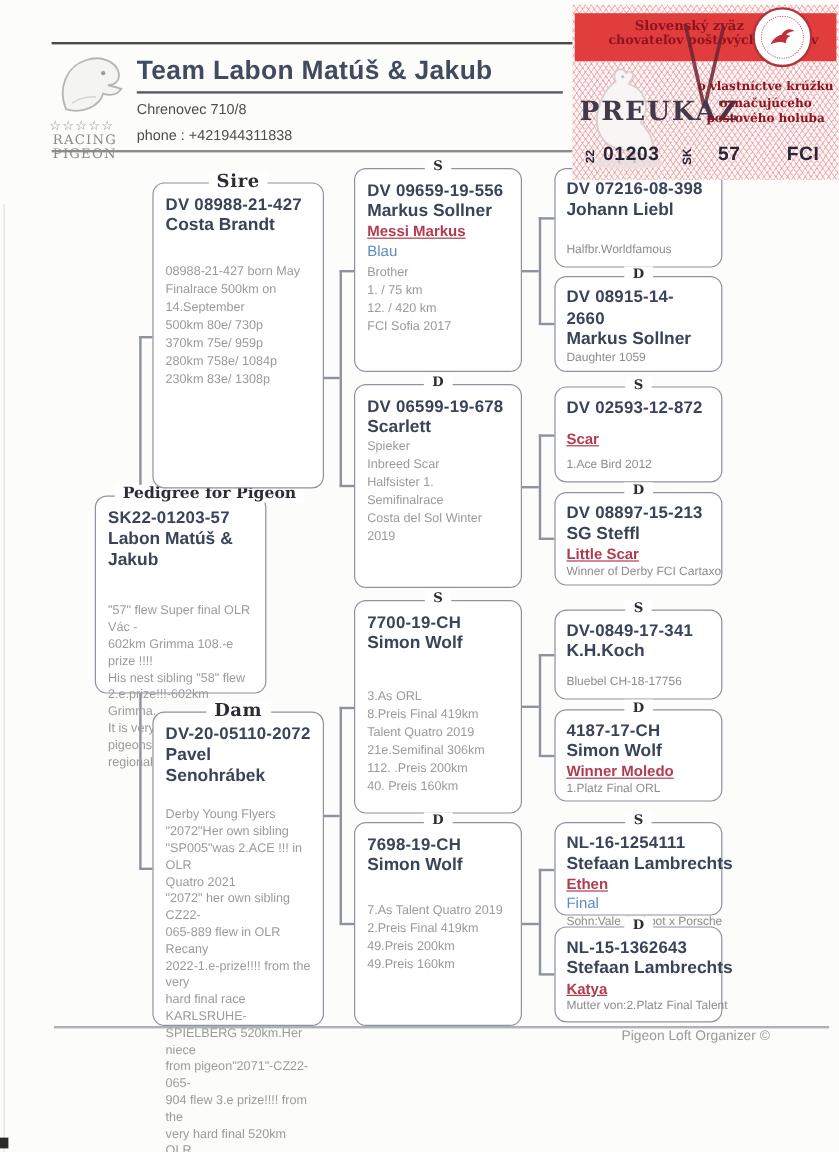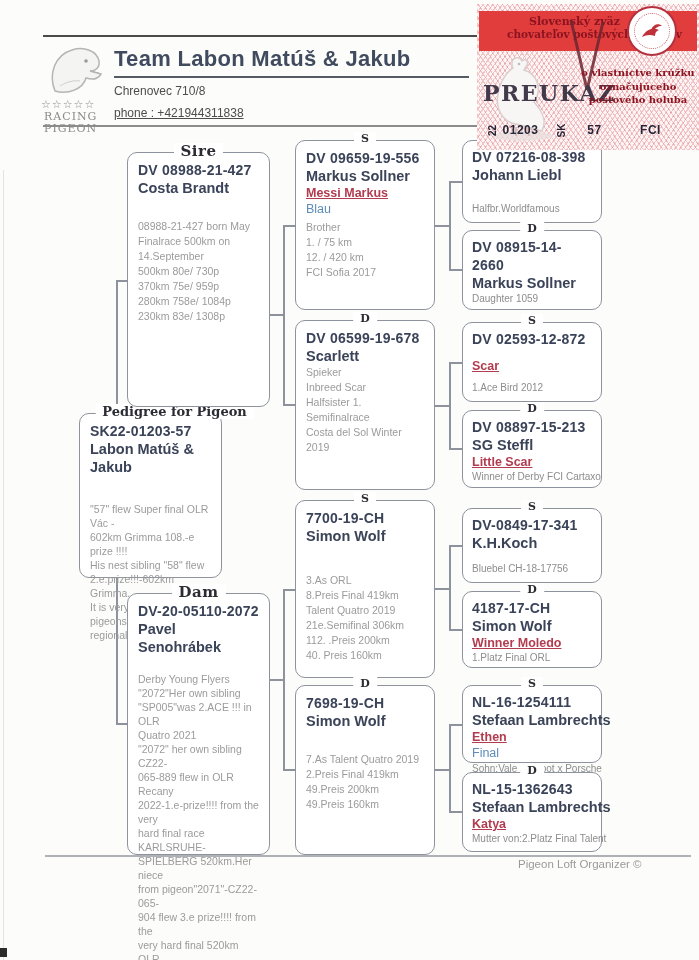--- a/index.html
+++ b/index.html
@@ -10,21 +10,21 @@
   .scan-left{position:absolute;left:3px;top:170px;width:1px;height:790px;background:#e3e3e0;}
   .scan-mark{position:absolute;left:0;top:948px;width:7px;height:9px;background:#2b2b2b;}
   
   .logo{position:absolute;left:46px;top:44px;}
   .logo-stars{position:absolute;left:41px;top:98px;font-size:11px;color:#8f8f8f;letter-spacing:1px;}
   .logo-t1{position:absolute;left:44px;top:110px;font-family:"DejaVu Serif",serif;font-size:11px;color:#8a8a8a;letter-spacing:1px;}
   .logo-t2{position:absolute;left:44px;top:122px;font-family:"DejaVu Serif",serif;font-size:11px;color:#8a8a8a;letter-spacing:1px;}
   .title{position:absolute;left:114px;top:46px;font-size:22px;font-weight:bold;color:#414b5f;
          border-bottom:2px solid #565b63;padding:0 58px 4px 0;letter-spacing:0.3px;}
   .addr{position:absolute;left:114px;top:84px;font-size:12px;color:#4d4d4d;}
-  .phone{position:absolute;left:114px;top:106px;font-size:12px;color:#4d4d4d;text-decoration:underline;}
+  .phone{position:absolute;left:114px;top:106px;font-size:12px;color:#4d4d4d;}
   .header-rule{position:absolute;left:43px;top:125px;width:648px;height:2px;background:#8c8c8c;}
   .footer-rule{position:absolute;left:45px;top:855px;width:646px;height:2px;background:#aeb2b6;}
   .credit{position:absolute;left:518px;top:858px;font-size:11.5px;color:#9a9a9a;}
   
   .pbox{position:absolute;border:1.5px solid #8d929c;border-radius:10px;background:#fff;
         padding:8px 10px;box-sizing:border-box;z-index:2;}
   .pbox.small{display:flex;flex-direction:column;padding:7px 9px;}
   .pbox-label{position:absolute;top:-9px;left:50%;transform:translateX(-50%);background:#fff;
         padding:0 7px;font-family:"DejaVu Serif",serif;font-weight:bold;color:#2c2c34;
         font-size:11px;line-height:14px;white-space:nowrap;z-index:3;}
@@ -55,21 +55,21 @@
      background:#fff;border:2px solid #b4323e;box-sizing:border-box;
      display:flex;align-items:center;justify-content:center;}
   .seal-inner{width:34px;height:34px;border-radius:50%;border:1px dotted #c96a72;
      display:flex;align-items:center;justify-content:center;}
   .preukaz{position:absolute;left:6px;top:76px;font-family:"DejaVu Serif",serif;font-size:22px;
      font-weight:bold;color:#423a4a;letter-spacing:1.5px;}
   .stamp-sub{position:absolute;left:104px;top:62px;width:114px;text-align:center;
      font-family:"DejaVu Serif",serif;font-weight:bold;font-size:10px;line-height:13.5px;color:#8c1420;}
   .stamp-row{position:absolute;left:0;top:116px;width:222px;height:26px;color:#262637;}
   .srot{display:inline-block;transform:rotate(-90deg);font-size:10px;font-weight:bold;}
-  .snum{font-size:12px;font-weight:bold;letter-spacing:0.5px;}
+  .snum{font-size:16px;font-weight:bold;letter-spacing:0.5px;}
   .stamp-vmark{position:absolute;left:88px;top:14px;}
   .stamp-pigeon{position:absolute;left:6px;top:48px;}
 </style>
 </head>
 <body>
 
 <div class="page">
 
   <div class="scan-top"></div>
   <div class="scan-left"></div>

